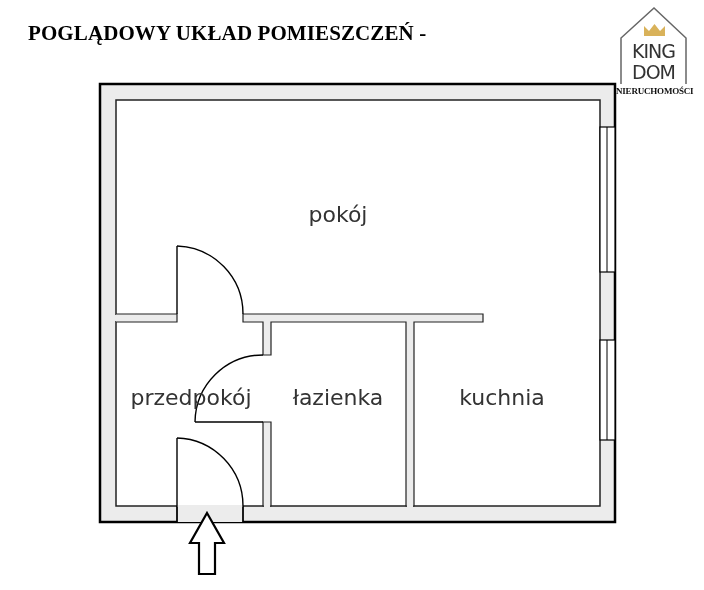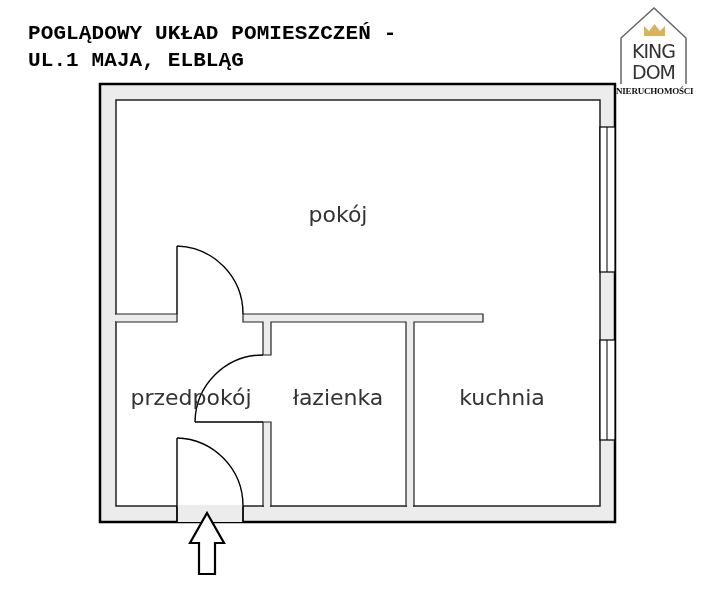--- a/index.html
+++ b/index.html
@@ -1,28 +1,27 @@
 <!DOCTYPE html>
 <html><head>
 <meta charset="utf-8">
 <style>
   html, body { margin: 0; padding: 0; background: #ffffff; }
   body { width: 704px; height: 590px; position: relative; overflow: hidden; font-family: "Liberation Sans", sans-serif; }
-  .title { position: absolute; left: 28px; top: 20px; font-family: Liberation Mono, monospace; font-weight: bold; font-size: 21px; line-height: 27px; color: #000; letter-spacing: 0.1px; }
+  .title { position: absolute; left: 28px; top: 20px; font-family: Liberation Serif, serif; font-weight: bold; font-size: 21px; line-height: 27px; color: #000; letter-spacing: 0.1px; }
   .logo { position: absolute; left: 612px; top: 4px; width: 92px; height: 96px; }
   .logo-sub { position: absolute; left: 616px; top: 86px; font-family: Liberation Serif, serif; font-weight: bold; font-size: 9px; color: #111; letter-spacing: -0.2px; }
   .plan { position: absolute; left: 0; top: 0; }
   .room-label { font-family: "DejaVu Sans", sans-serif; font-size: 22px; fill: #333333; }
 </style>
 </head>
 <body>
 
 <div class="title">
   <div>POGLĄDOWY UKŁAD POMIESZCZEŃ -</div>
-  <div>UL.1 MAJA, ELBLĄG</div>
 </div>
 
 <svg class="logo" viewBox="612 4 92 96" width="92" height="96">
   <g>
     <polyline points="621,84 621,38 654,8 686,38 686,84" fill="none" stroke="#666" stroke-width="1.5"></polyline>
     <polygon points="644,26 644,36 665,36 665,26 660,31 654.5,24 649,31" fill="#d9b25a"></polygon>
   </g>
   <text x="653.5" y="58" text-anchor="middle" font-family="DejaVu Sans, sans-serif" font-size="19" font-weight="normal" fill="#333" letter-spacing="-1">KING</text>
   <text x="653.5" y="79" text-anchor="middle" font-family="DejaVu Sans, sans-serif" font-size="19" font-weight="normal" fill="#333" letter-spacing="-1">DOM</text>
 </svg>

